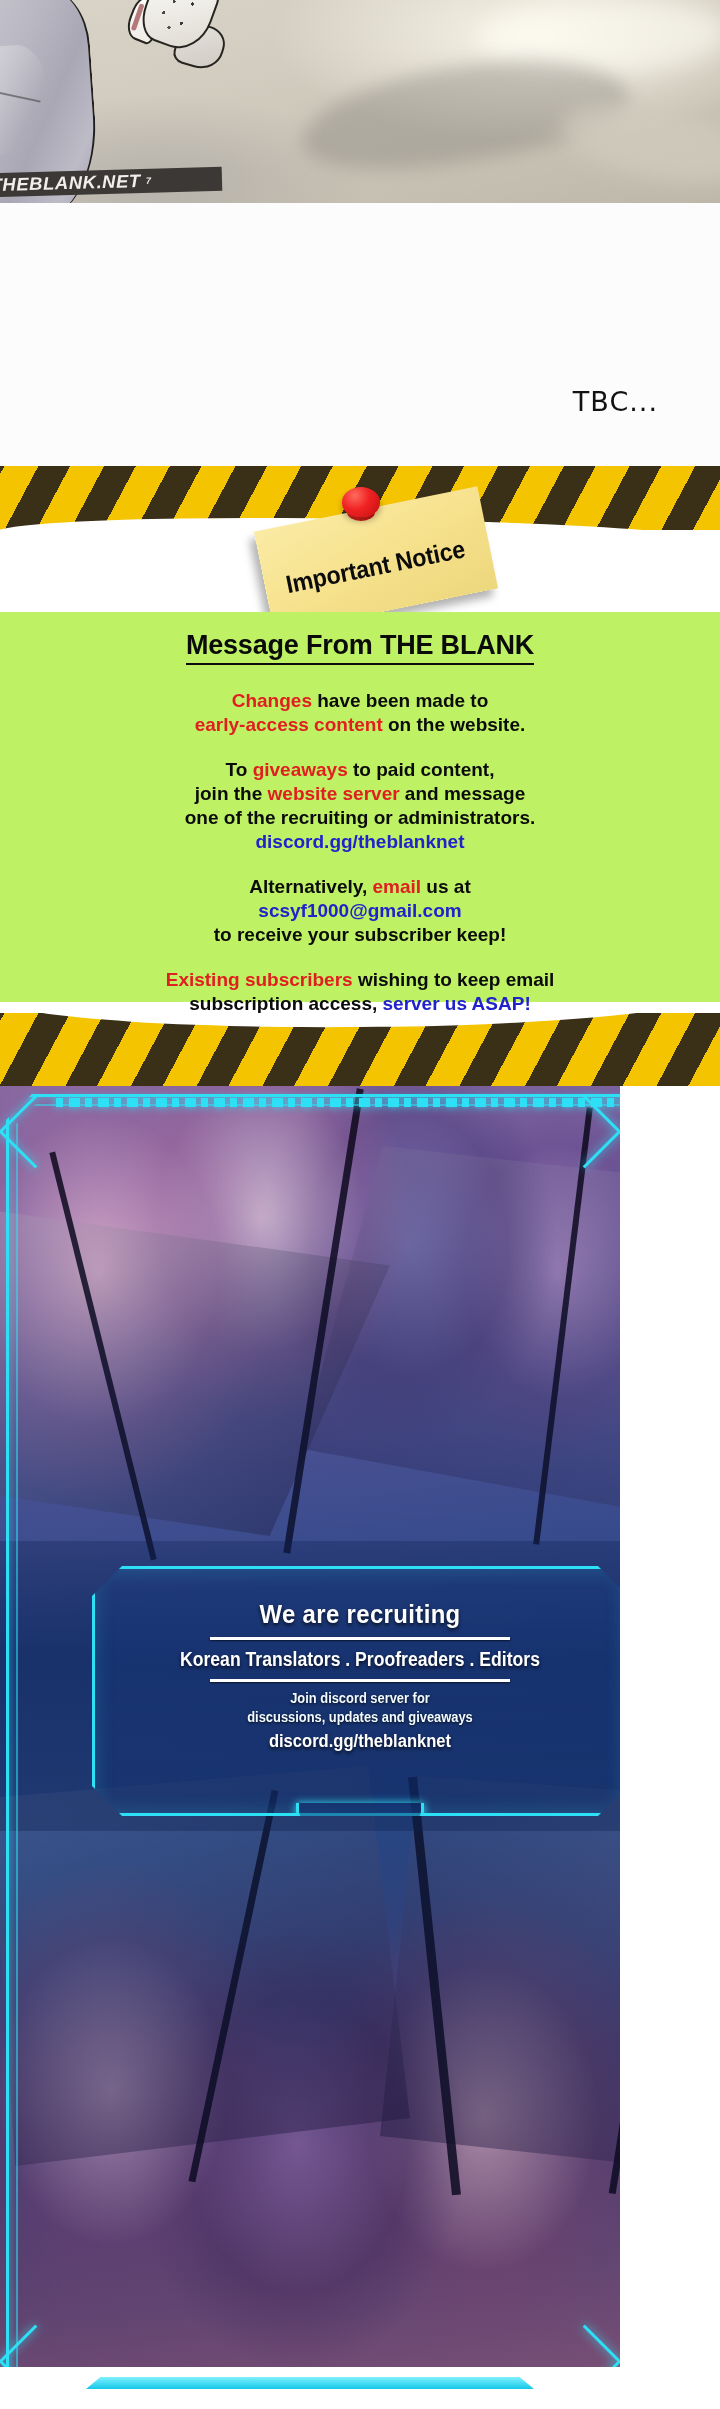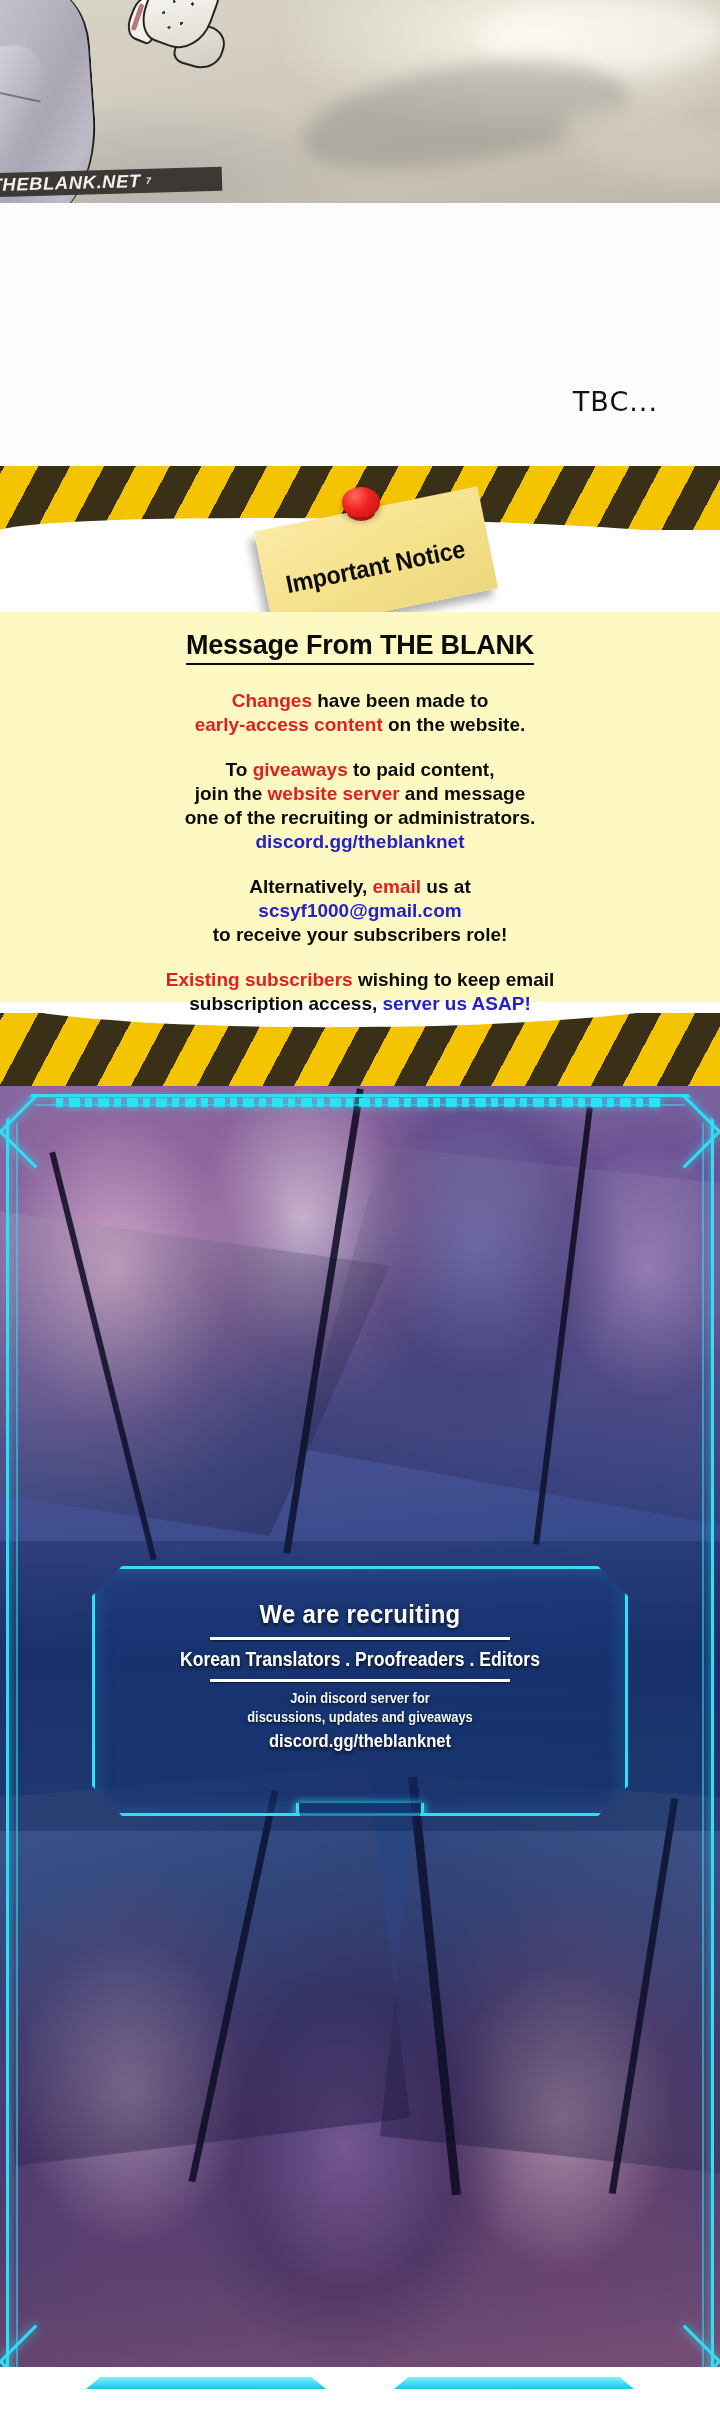--- a/index.html
+++ b/index.html
@@ -93,39 +93,39 @@
   .pin { position:absolute; left:342px; top:487px; width:38px; height:34px; }
   .pin-head { position:absolute; left:0; top:0; width:38px; height:30px;
     background:radial-gradient(circle at 34% 28%,#ff6a5e 0%,#ef2222 44%,#c10f0f 100%);
     border-radius:50% 50% 46% 46%; box-shadow:0 4px 6px rgba(0,0,0,.3); }
   .pin-base { position:absolute; left:5px; top:16px; width:28px; height:18px;
     background:radial-gradient(ellipse at 40% 20%,#ff4a3c,#cf1414 80%);
     border-radius:50%; }
 
   
   .notice { position:absolute; left:0; top:612px; width:720px; height:390px;
-    background:#fef9c3; text-align:center; }
+    background:#bef264; text-align:center; }
   .notice-head { margin-top:18px; font-size:27px; font-weight:700; color:#0b0b0b;
     display:inline-block; border-bottom:2.4px solid #0b0b0b; padding-bottom:2px;
     font-family:"Liberation Sans", sans-serif; letter-spacing:-.2px; }
   .notice-body { margin-top:24px; font-size:19px; line-height:24px; color:#0b0b0b;
     font-family:"Liberation Sans", sans-serif; font-weight:600; }
   .notice-body p { margin-bottom:21px; }
   .r { color:#e02020; }
   .b { color:#2222cc; }
 
   
   .hazard2 { position:absolute; left:0; top:1013px; width:720px; height:73px; overflow:hidden; }
   .hz2-top-white { position:absolute; left:-10px; top:-22px; width:745px; height:36px;
     background:#ffffff; border-radius:0 0 46% 52% / 0 0 100% 100%; transform:rotate(-.7deg); }
   .hz2-top-gray { position:absolute; left:-10px; top:-24px; width:745px; height:36px;
     background:#e7e7e7; border-radius:0 0 44% 54% / 0 0 100% 100%; transform:rotate(-.5deg); }
 
   
-  .recruit { position:absolute; left:0; top:1086px; width:720px; height:1323px;
+  .recruit { position:absolute; left:0; top:1086px; width:620px; height:1323px;
     overflow:hidden; background:#0a0510; }
   .rc-collage { position:absolute; inset:0;
     background:
       radial-gradient(ellipse 230px 300px at 16% 14%, rgba(255,198,220,.92) 0%, rgba(190,120,170,.35) 52%, rgba(0,0,0,0) 78%),
       radial-gradient(ellipse 190px 250px at 42% 10%, rgba(255,225,235,.78) 0%, rgba(180,110,160,.30) 55%, rgba(0,0,0,0) 80%),
       radial-gradient(ellipse 180px 240px at 66% 12%, rgba(130,125,190,.80) 0%, rgba(70,55,120,.40) 55%, rgba(0,0,0,0) 82%),
       radial-gradient(ellipse 170px 230px at 90% 14%, rgba(205,160,215,.75) 0%, rgba(110,70,140,.36) 55%, rgba(0,0,0,0) 82%),
       radial-gradient(ellipse 210px 280px at 18% 76%, rgba(225,180,205,.80) 0%, rgba(120,70,120,.38) 55%, rgba(0,0,0,0) 82%),
       radial-gradient(ellipse 200px 270px at 48% 80%, rgba(160,110,170,.72) 0%, rgba(70,40,90,.40) 55%, rgba(0,0,0,0) 84%),
       radial-gradient(ellipse 210px 280px at 78% 78%, rgba(240,190,200,.78) 0%, rgba(130,70,110,.38) 55%, rgba(0,0,0,0) 82%),
@@ -251,21 +251,21 @@
 <div class="pin">
   <div class="pin-base"></div>
   <div class="pin-head"></div>
 </div>
 
 <div class="notice">
   <div class="notice-head">Message From THE BLANK</div>
   <div class="notice-body" id="notice-body">
       <p><span class="r">Changes</span><span> have been made to</span><br><span class="r">early-access content</span><span> on the website.</span></p>
       <p><span>To </span><span class="r">giveaways</span><span> to paid content,</span><br><span>join the </span><span class="r">website server</span><span> and message</span><br><span>one of the recruiting or administrators.</span><br><span class="b">discord.gg/theblanknet</span></p>
-      <p><span>Alternatively, </span><span class="r">email</span><span> us at</span><br><span class="b">scsyf1000@gmail.com</span><br><span>to receive your subscribers role!</span></p>
+      <p><span>Alternatively, </span><span class="r">email</span><span> us at</span><br><span class="b">scsyf1000@gmail.com</span><br><span>to receive your subscriber keep!</span></p>
       <p><span class="r">Existing subscribers</span><span> wishing to keep email</span><br><span>subscription access, </span><span class="b">server us ASAP!</span></p>
     </div>
 </div>
 
 <div class="hazard2">
   <div class="hz-stripes"></div>
   <div class="hz2-top-gray"></div>
   <div class="hz2-top-white"></div>
 </div>
 

